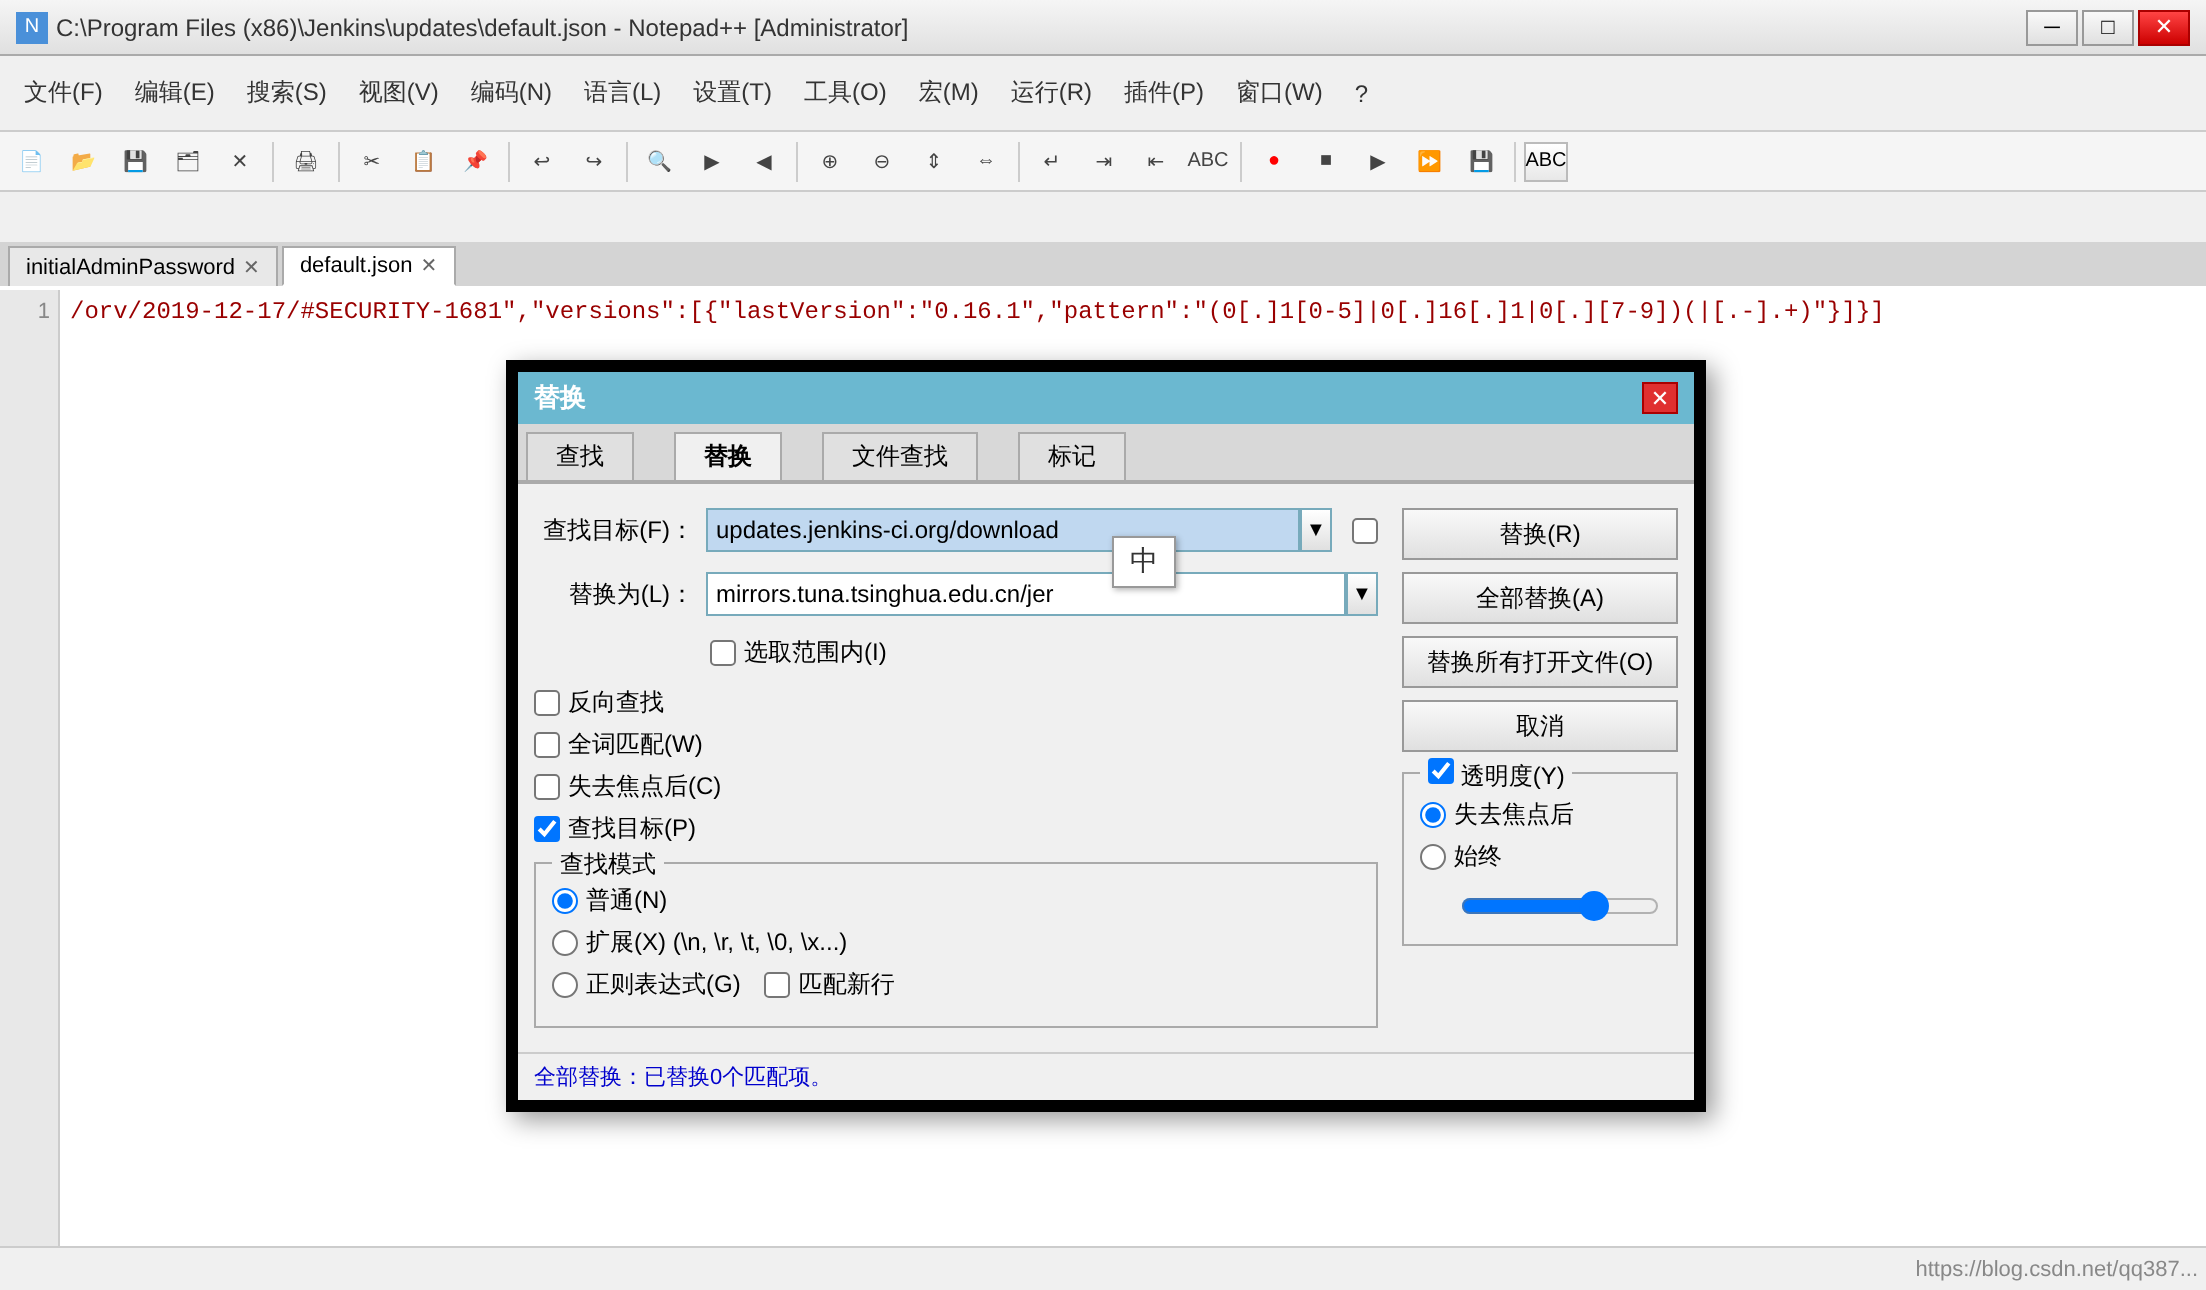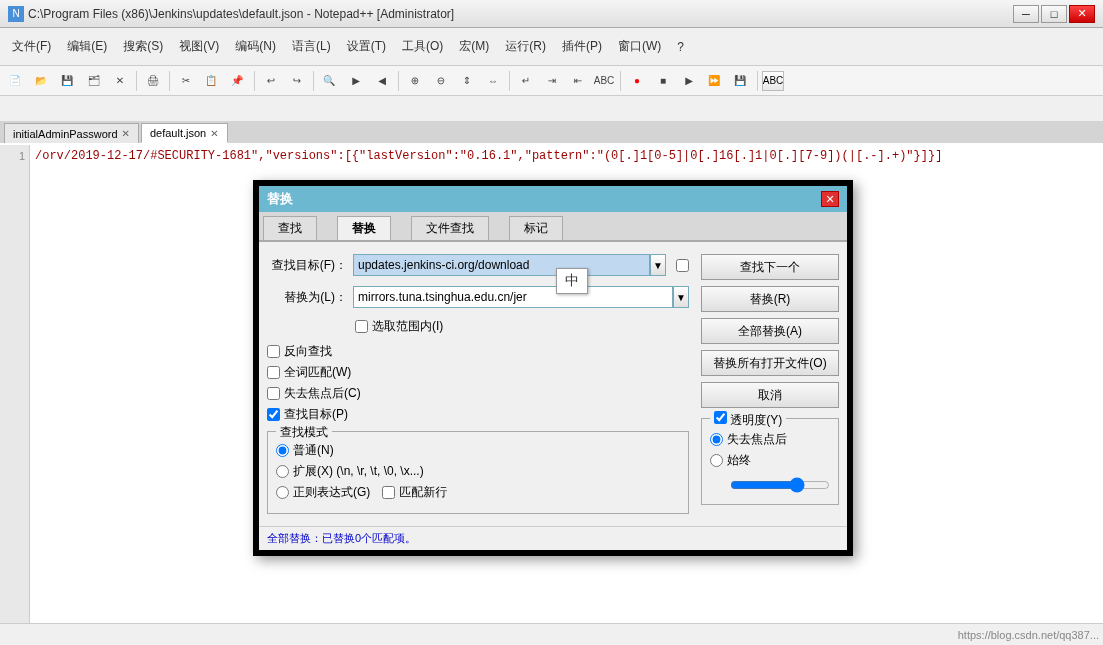--- a/index.html
+++ b/index.html
@@ -582,21 +582,20 @@
                 <input type="radio" name="mode" style="">
                 <span>正则表达式(G)</span>
                 <input type="checkbox" style="margin-left: 8px;">
                 <span>匹配新行</span>
               </div>
             </div>
           </div>
         </div>
 
         <div class="btn-panel">
-          <button class="action-btn">查找下一个</button>
           <button class="action-btn">替换(R)</button>
           <button class="action-btn">全部替换(A)</button>
           <button class="action-btn">替换所有打开文件(O)</button>
           <button class="action-btn cancel-btn">取消</button>
 
           <div class="group-box" style="margin-top:4px;">
             <span class="group-title">
               <input type="checkbox" checked="" style="">
               <span>透明度(Y)</span>
             </span>

